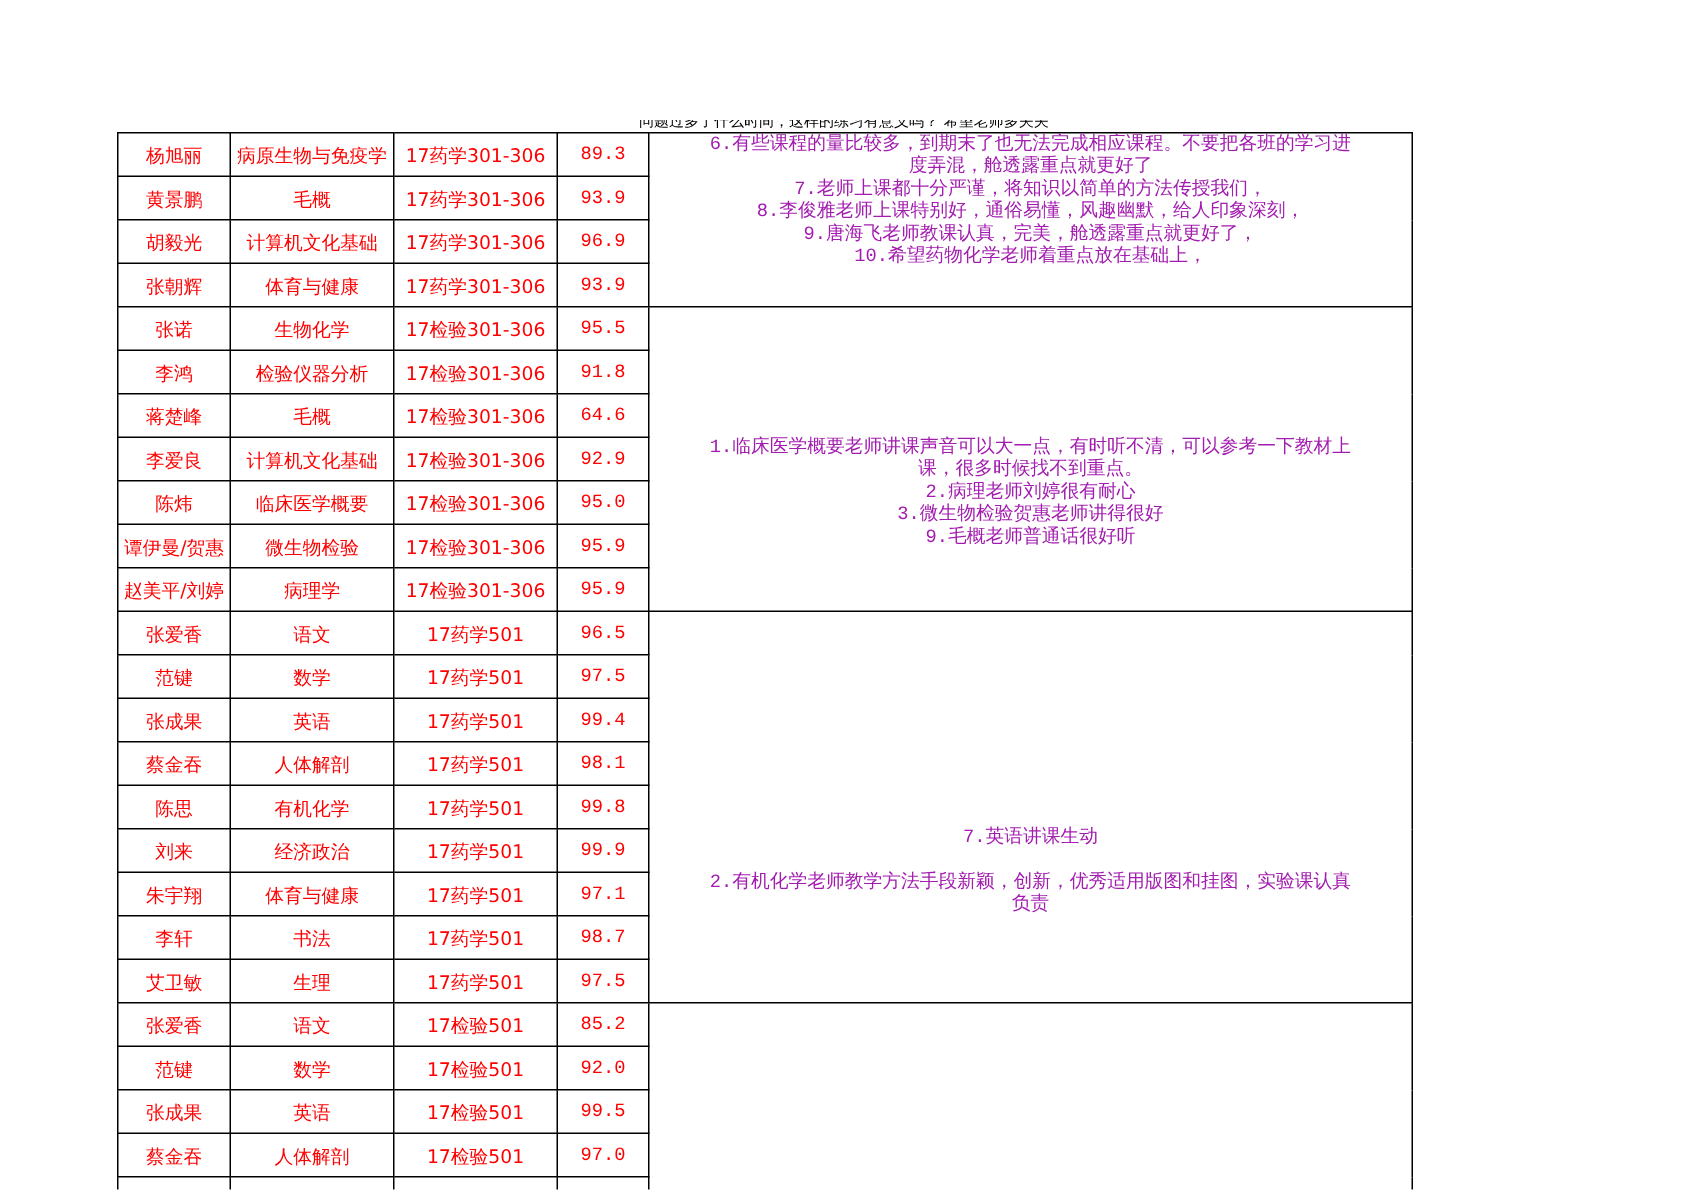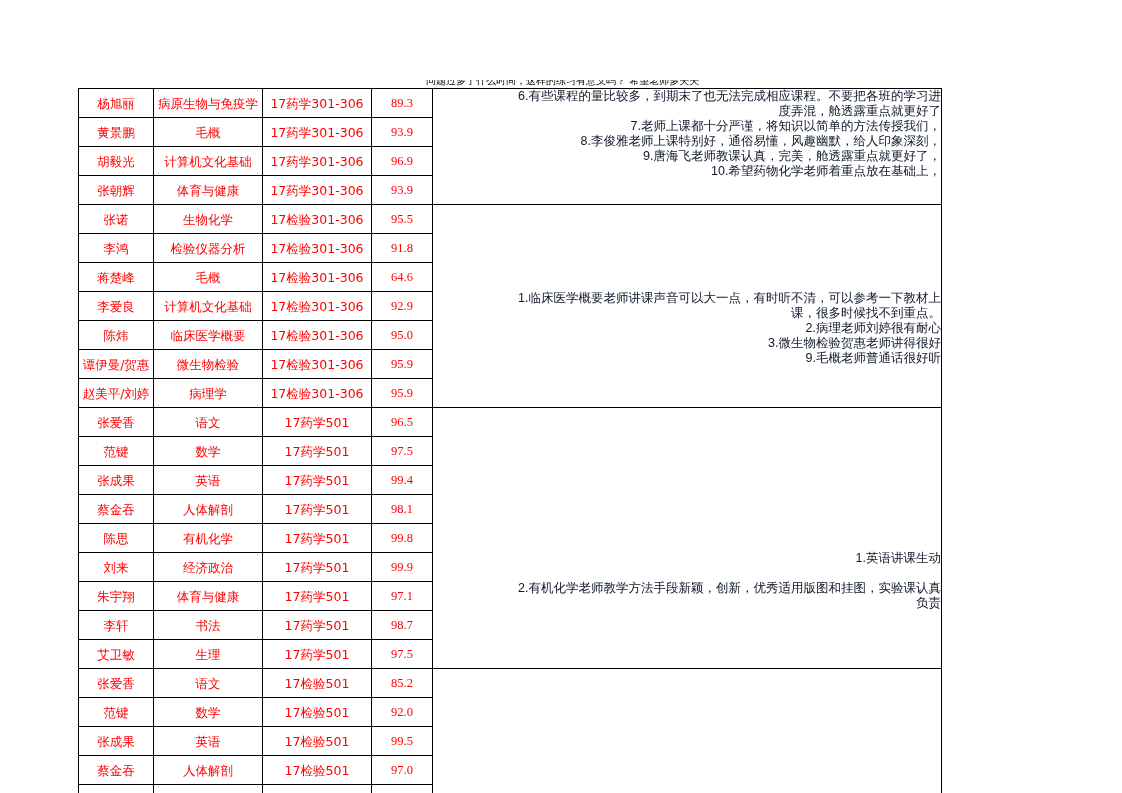--- a/index.html
+++ b/index.html
@@ -33,27 +33,27 @@
   }
   td.c-name, td.c-course, td.c-class, td.c-score {
     text-align: center;
     color: #ff0000;
     font-family: "DejaVu Sans", sans-serif;
     height: 28px;
   }
   td.c-name { width: 74px; }
   td.c-course { width: 108px; text-align: center; }
   td.c-class { width: 108px; border-radius: 11px; }
-  td.c-score { width: 60px; font-family: Liberation Serif, serif; font-size: 13px; }
+  td.c-score { width: 60px; font-family: Liberation Mono, monospace; font-size: 13px; }
   td.c-comment {
     width: 508px;
-    text-align: right;
+    text-align: center;
     vertical-align: top;
-    color: #0f172a;
-    font-family: Liberation Sans, sans-serif;
+    color: #a21caf;
+    font-family: Liberation Mono, monospace;
     font-size: 12.5px;
     padding: 2px 4px 2px 4px;
     line-height: 1.45;
   }
   td.c-comment.clipped-top {
     vertical-align: top;
   }
   .comment-lines p {
     margin: 0;
     padding: 0;
@@ -176,21 +176,21 @@
         <td class="c-score">95.9</td>
       </tr>
 
       <tr>
         <td class="c-name">张爱香</td>
         <td class="c-course">语文</td>
         <td class="c-class">17药学501</td>
         <td class="c-score">96.5</td>
         <td class="c-comment" rowspan="9">
           <div class="comment-lines" style="padding-top:86px;">
-            <p>1.英语讲课生动</p>
+            <p>7.英语讲课生动</p>
             <p>&nbsp;</p>
             <p>2.有机化学老师教学方法手段新颖，创新，优秀适用版图和挂图，实验课认真</p>
             <p>负责</p>
           </div>
         </td>
       </tr>
       <tr>
         <td class="c-name">范键</td>
         <td class="c-course">数学</td>
         <td class="c-class">17药学501</td>

